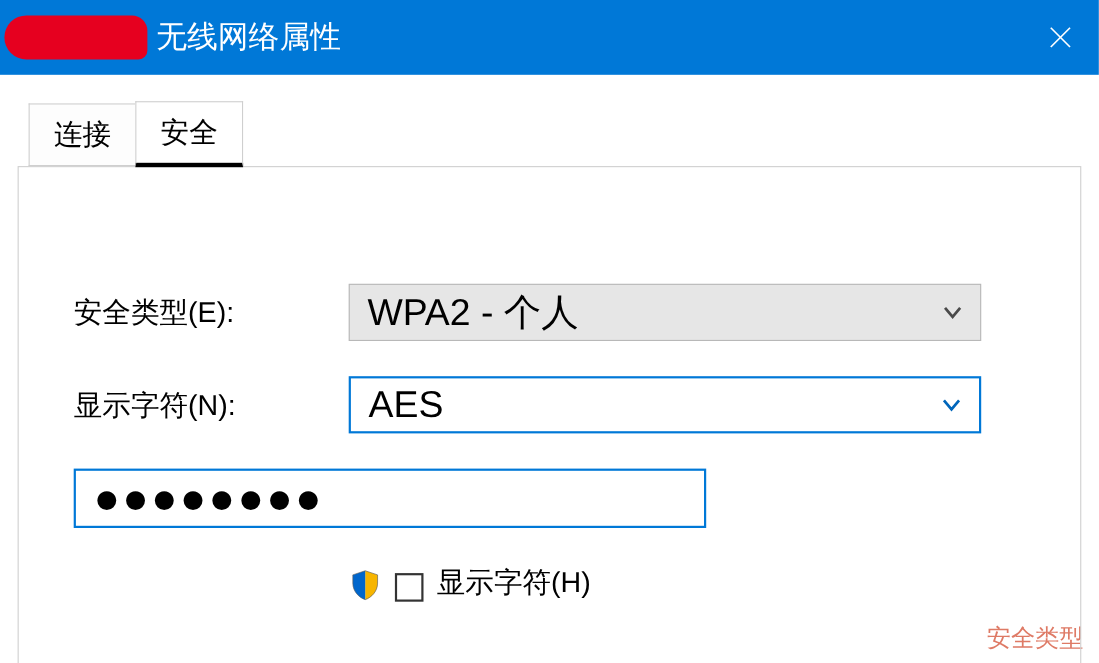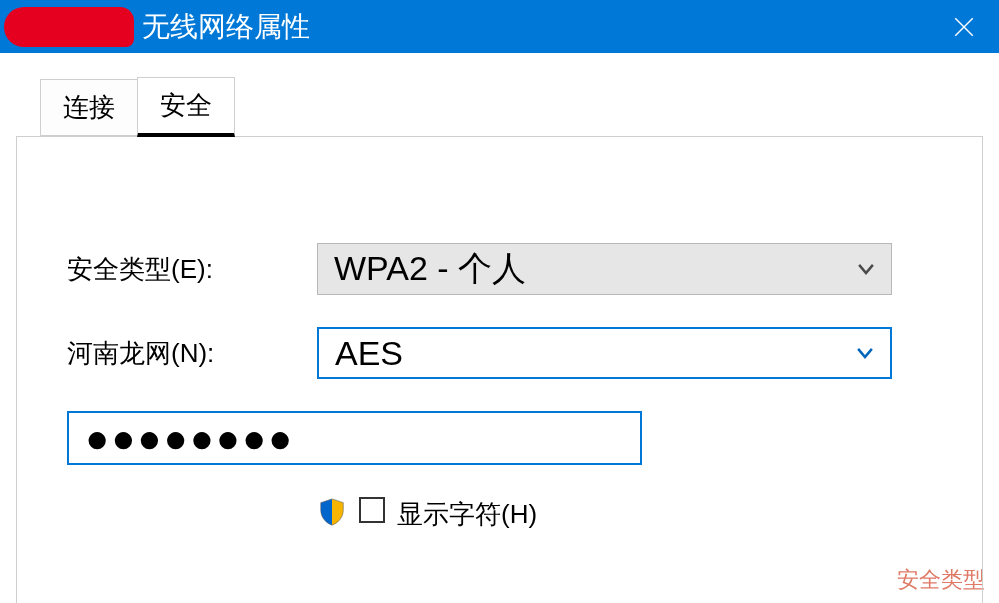--- a/index.html
+++ b/index.html
@@ -10,21 +10,21 @@
     body {
       font-family: "Microsoft YaHei", "Segoe UI", sans-serif;
       background: #ffffff;
       width: 999px;
       height: 603px;
       overflow: hidden;
       position: relative;
     }
     .titlebar {
       background: #0078d7;
-      height: 53px;
+      height: 68px;
       display: flex;
       align-items: center;
       justify-content: space-between;
       padding: 0 0 0 10px;
       color: #ffffff;
     }
     .titlebar-left {
       display: flex;
       align-items: center;
       gap: 6px;
@@ -54,21 +54,21 @@
     .close-btn svg {
       width: 20px;
       height: 20px;
     }
     .content-wrap {
       padding: 24px 16px 0 16px;
     }
     .tabs-row {
       display: flex;
       align-items: flex-end;
-      margin-left: 24px;
+      margin-left: 10px;
     }
     .tab {
       padding: 10px 22px;
       font-size: 26px;
       color: #000000;
       border: 1px solid #cfcfcf;
       background: #ffffff;
       position: relative;
       cursor: pointer;
     }
@@ -139,21 +139,21 @@
     }
     .password-dots {
       color: #000000;
       font-size: 40px;
       line-height: 1;
       letter-spacing: 2px;
       font-family: Arial, sans-serif;
     }
     .checkbox-row {
       display: flex;
-      align-items: flex-start;
+      align-items: flex-end;
       margin-left: 250px;
       margin-top: 18px;
       gap: 12px;
     }
     .shield-icon {
       width: 30px;
       height: 30px;
     }
     .checkbox {
       width: 26px;
@@ -203,21 +203,21 @@
       <div class="form-label">安全类型(E):</div>
       <div class="select-box grey">
         <span>WPA2 - 个人</span>
         <svg class="chevron" viewBox="0 0 16 16" fill="none" stroke="#4a4a4a" stroke-width="1.8">
           <polyline points="3,5 8,11 13,5"></polyline>
         </svg>
       </div>
     </div>
 
     <div class="form-row">
-      <div class="form-label">河南龙网(N):</div>
+      <div class="form-label">显示字符(N):</div>
       <div class="select-box blue">
         <span>AES</span>
         <svg class="chevron" viewBox="0 0 16 16" fill="none" stroke="#0066bb" stroke-width="1.8">
           <polyline points="3,5 8,11 13,5"></polyline>
         </svg>
       </div>
     </div>
 
     <div class="form-row">
       <div class="password-box">

